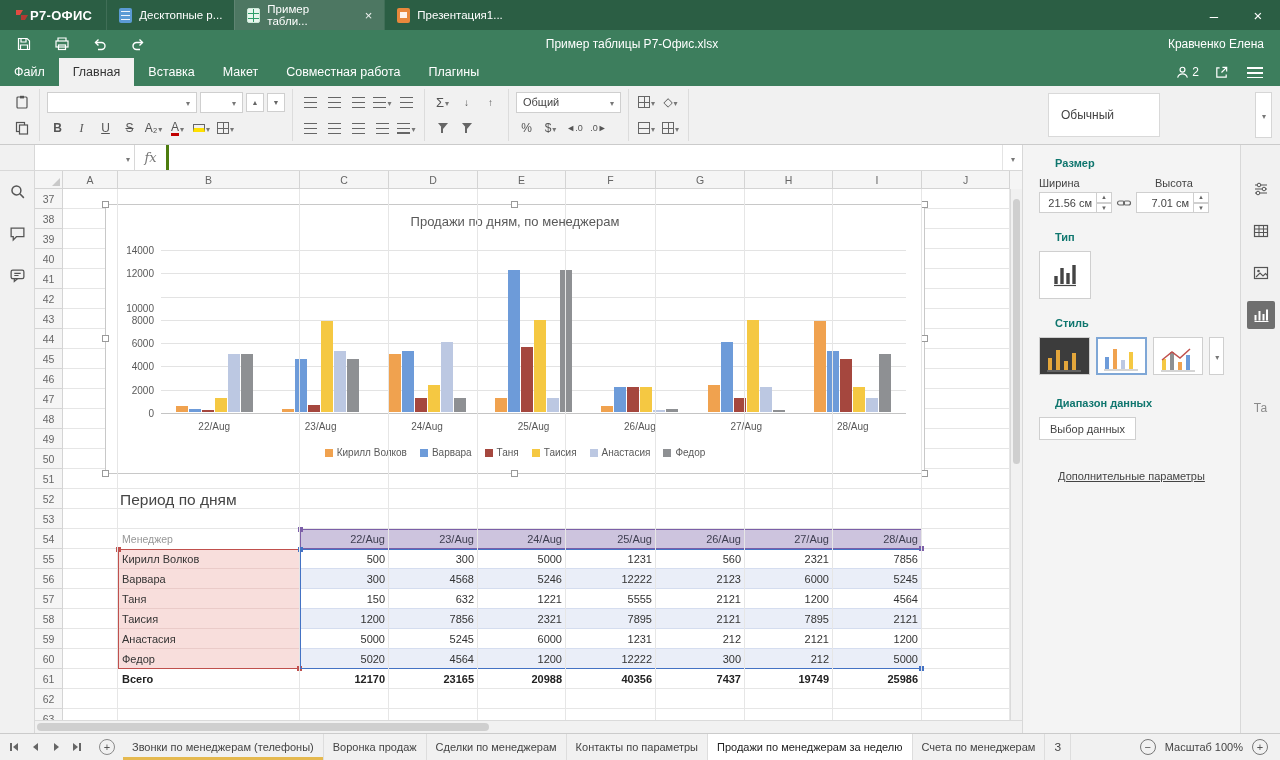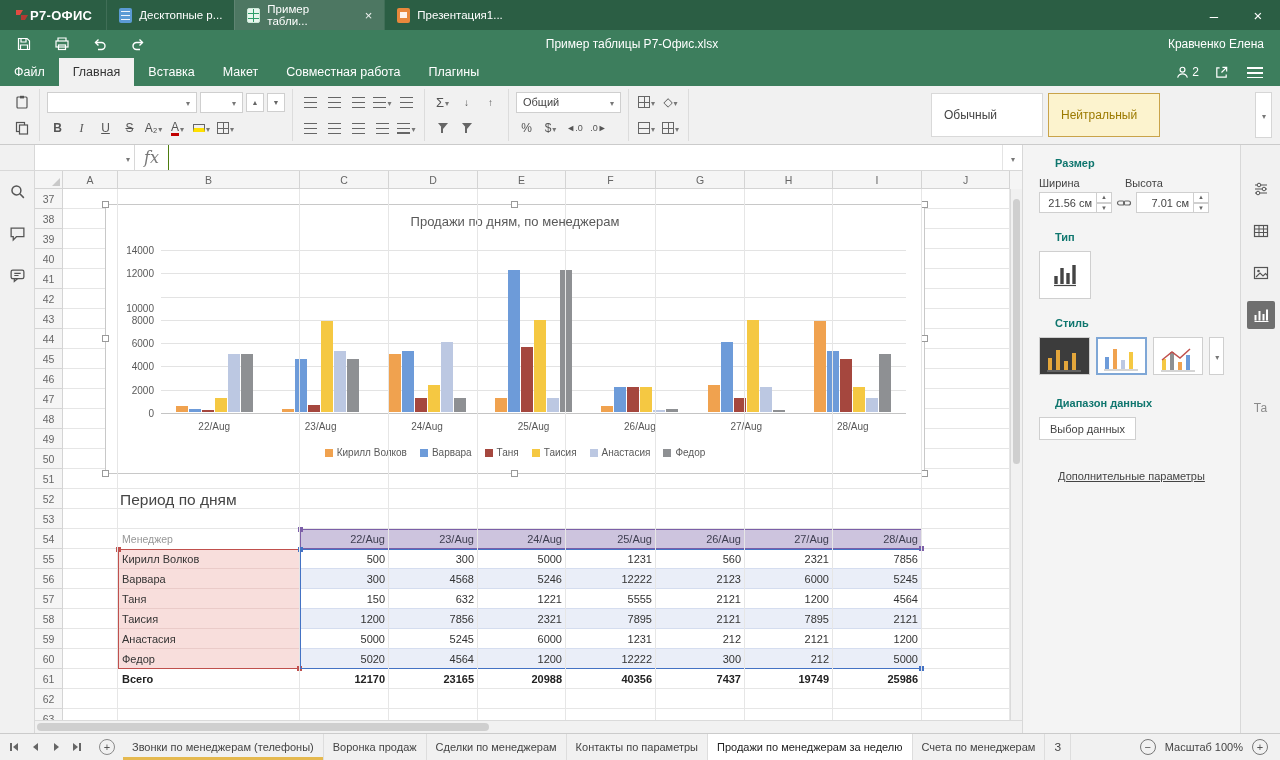--- a/index.html
+++ b/index.html
@@ -65,21 +65,21 @@
   .style-chip { width:112px; height:44px; border:1px solid #D9D9D9; background:#fff; display:flex; align-items:center; padding-left:12px; font-size:12px; color:#444; }
   .style-chip.selected { border:1px solid #C9A34A; background:#FCF3CE; color:#9C7A00; }
   .gallery-strip { width:17px; height:46px; border:1px solid #D6D6D6; background:#fff; margin-left:95px; margin-right:4px; display:flex; align-items:center; justify-content:center; }
 
   
   .content { display:flex; height:588px; flex:none; }
   .left-col { width:1022px; display:flex; flex-direction:column; flex:none; }
   .formula { height:26px; display:flex; background:#fff; border-bottom:1px solid #D8D8D8; flex:none; }
   .f-stub { width:35px; background:#F1F1F1; border-right:1px solid #D8D8D8; flex:none; }
   .name-box { width:100px; border-right:1px solid #D8D8D8; display:flex; align-items:center; justify-content:flex-end; padding-right:4px; flex:none; }
-  .fx { width:34px; display:flex; align-items:center; justify-content:center; color:#777; font-style:italic; font-family:"DejaVu Serif", serif; font-size:16px; border-right:1px solid #4d7c0f; flex:none; }
+  .fx { width:34px; display:flex; align-items:center; justify-content:center; color:#777; font-style:italic; font-family:"DejaVu Serif", serif; font-size:13px; border-right:3px solid #4d7c0f; flex:none; }
   .f-input { flex:1; }
   .f-collapse { width:20px; display:flex; align-items:center; justify-content:center; border-left:1px solid #E4E4E4; }
 
   .grid-wrap { flex:1; display:flex; min-height:0; }
   .left-strip { width:35px; background:#F1F1F1; border-right:1px solid #D8D8D8; display:flex; flex-direction:column; align-items:center; padding-top:8px; gap:18px; flex:none; }
   .strip-btn { width:24px; height:24px; display:flex; align-items:center; justify-content:center; }
 
   .sheet { flex:1; display:flex; flex-direction:column; min-width:0; background:#fff; }
   .hdr-row { height:18px; display:flex; background:#F5F5F5; flex:none; padding-right:12px; }
   .corner { width:28px; border-right:1px solid #D4D4D4; border-bottom:1px solid #D4D4D4; position:relative; flex:none; }
@@ -132,21 +132,21 @@
   .sel-purple::before { background:#7C5FA8; left:-3px; top:-3px; } .sel-purple::after { background:#7C5FA8; right:-3px; bottom:-3px; }
   .sel-red { left:0; top:20px; width:182px; height:120px; border:1px solid #C0504D; }
   .sel-red::before { background:#C0504D; left:-3px; top:-3px; } .sel-red::after { background:#C0504D; right:-3px; bottom:-3px; }
   .sel-blue { left:182px; top:20px; width:622px; height:120px; border:1px solid #4472C4; }
   .sel-blue::before { background:#4472C4; left:-3px; top:-3px; } .sel-blue::after { background:#4472C4; right:-3px; bottom:-3px; }
 
   
   .right-panel { width:218px; background:#F4F4F4; border-left:1px solid #D8D8D8; padding:12px 16px; font-size:11px; color:#444; flex:none; }
   .p-title { font-size:11px; font-weight:bold; color:#0f766e; margin-bottom:8px;margin-left:16px; }
   .size-labels { display:flex; margin-bottom:3px; }
-  .size-labels span:first-child { width:86px; }
+  .size-labels span:first-child { width:116px; }
   .size-row { display:flex; align-items:center; margin-bottom:18px; }
   .spin { display:flex; }
   .spin-val { width:58px; height:21px; background:#fff; border:1px solid #CFCFCF; display:flex; align-items:center; justify-content:flex-end; padding:0 4px; }
   .spin-btns { display:flex; flex-direction:column; }
   .spin-b { width:15px; height:10.5px; border:1px solid #CFCFCF; border-left:none; background:#fff; display:flex; align-items:center; justify-content:center; font-size:6px; color:#666; }
   .link-btn { width:24px; height:21px; display:flex; align-items:center; justify-content:center; }
   .type-btn { width:52px; height:48px; background:#fff; border:1px solid #CFCFCF; display:flex; align-items:center; justify-content:center; margin-bottom:18px; }
   .thumbs { display:flex; align-items:center; gap:6px; margin-bottom:22px; }
   .thumb { width:52px; height:38px; border:1px solid #CFCFCF; display:flex; align-items:flex-end; justify-content:center; background:#fff; }
   .thumb.dark { background:#3C3C3C; }
@@ -427,21 +427,20 @@
           </button>
         <button class="rbtn">
             <span class="brd"></span>
             <span class="caret"></span>
           </button>
       </div>
     </div>
 
     <div class="styles" id="styleChips">
         <div class="style-chip">Обычный</div>
-        <div class="style-chip selected">Нейтральный</div>
       </div>
     <div class="gallery-strip">
         <span class="caret"></span>
       </div>
   </div>
 
   <div class="content">
     <div class="left-col">
 
       <div class="formula">

